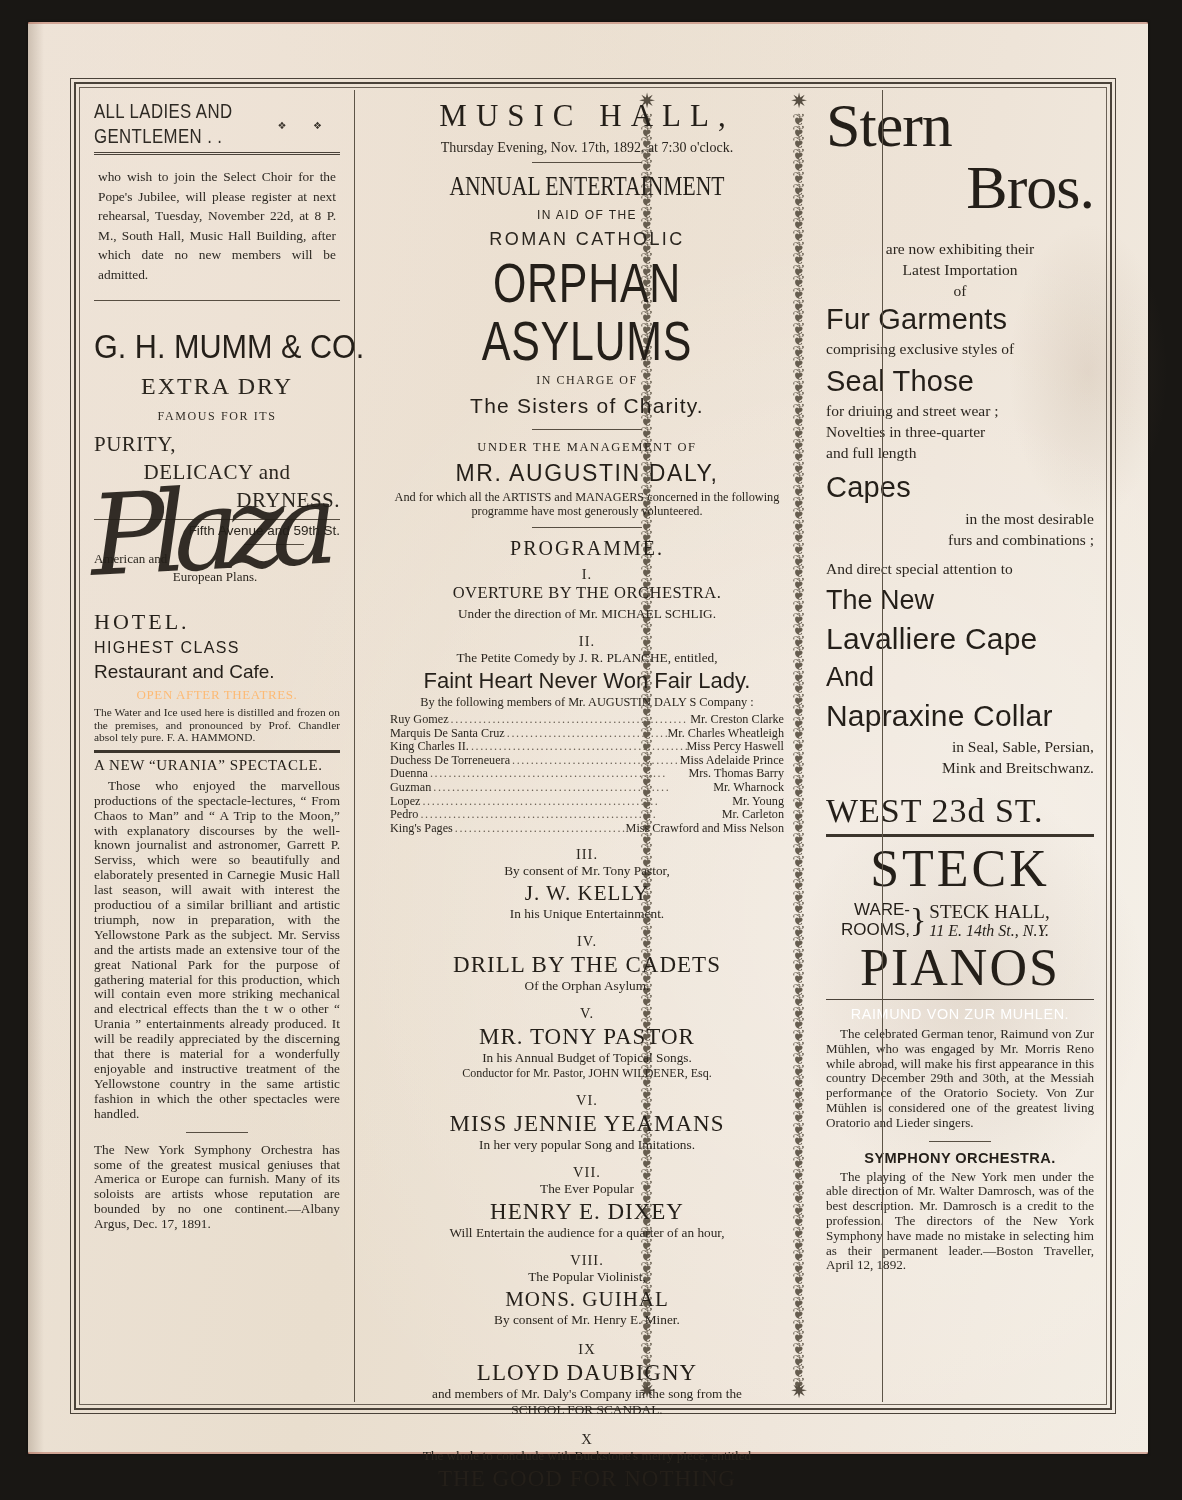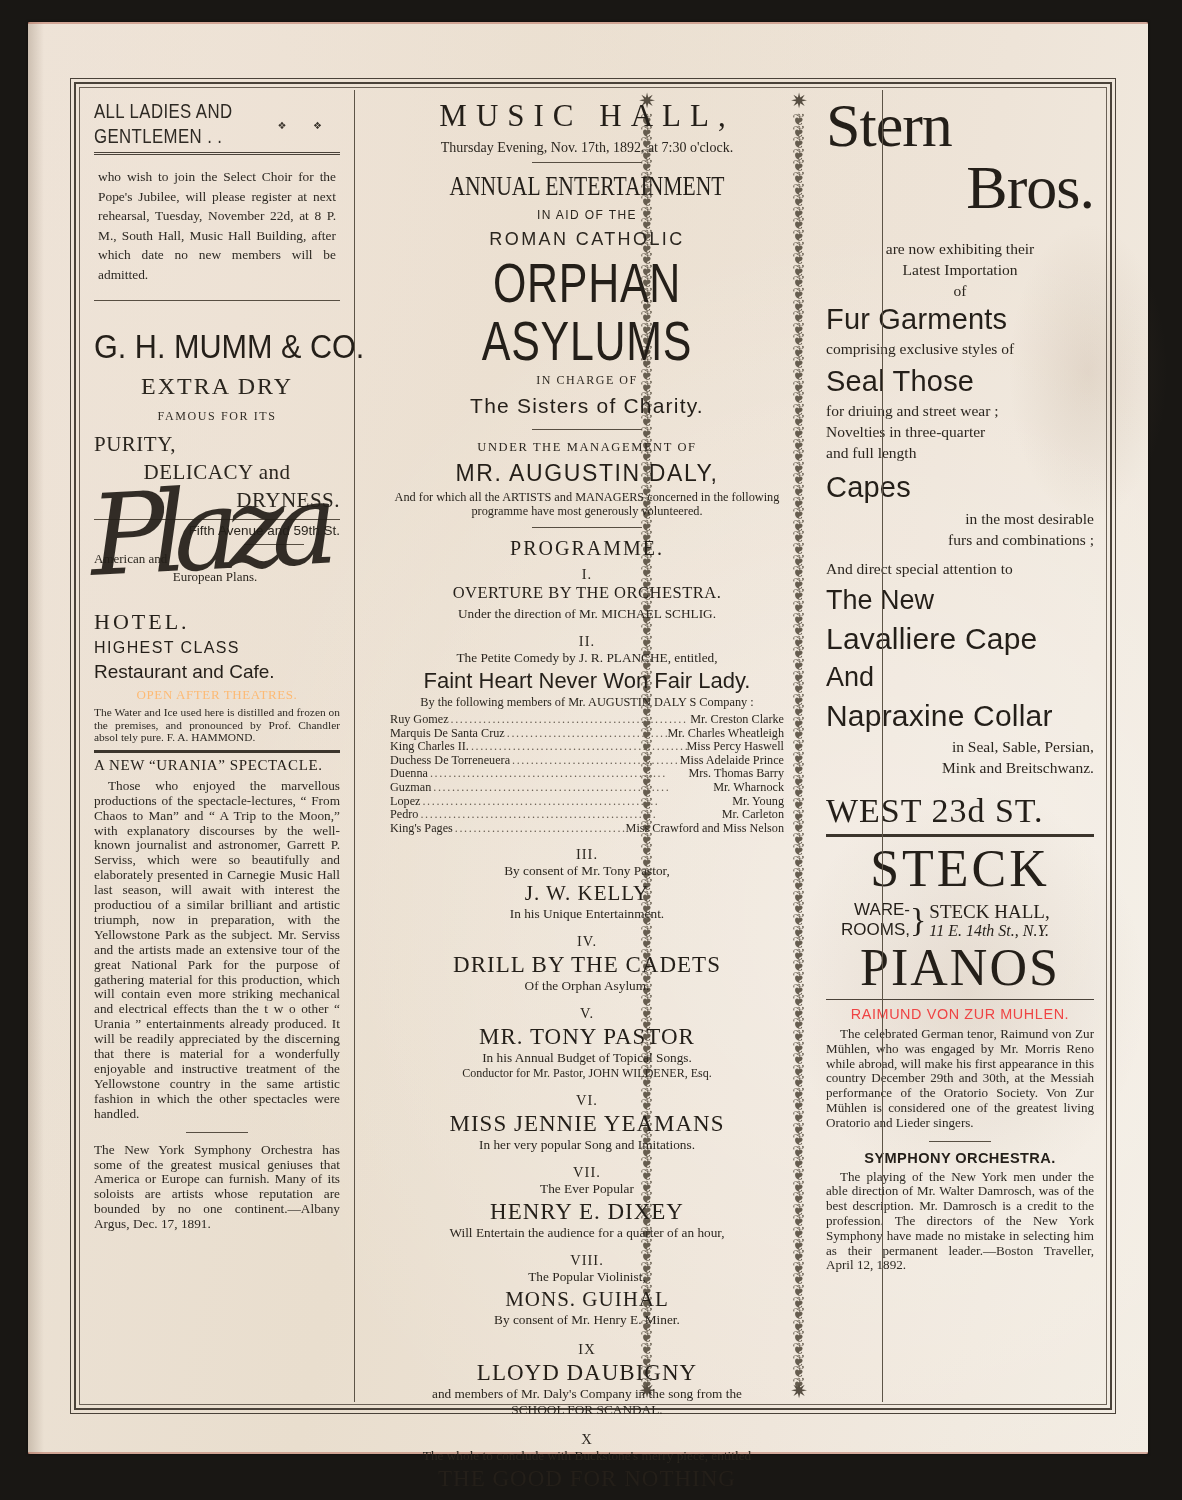--- a/index.html
+++ b/index.html
@@ -185,21 +185,21 @@
   .r-small{font-family:"Liberation Serif",serif;font-size:15.5px;line-height:21px;color:#2b261f;}
   .r-big{font-family:"Liberation Sans",sans-serif;font-size:29px;color:#241f19;letter-spacing:.2px;}
   .r-big2{font-family:"Liberation Sans",sans-serif;font-size:27px;color:#241f19;}
   .west23{font-family:"Liberation Serif",serif;font-size:34px;letter-spacing:1px;color:#241f19;}
   .steck{font-family:"Liberation Serif",serif;font-size:52px;letter-spacing:3px;color:#241f19;}
   .ware{font-family:"Liberation Sans",sans-serif;font-size:17px;color:#241f19;line-height:20px;}
   .steckhall{font-family:"Liberation Serif",serif;font-size:19px;color:#241f19;line-height:21px;}
   .steckaddr{font-family:"Liberation Serif",serif;font-style:italic;font-size:16px;color:#241f19;}
   .pianos{font-family:"Liberation Serif",serif;font-size:52px;letter-spacing:2px;color:#241f19;}
   .brace{font-family:"Liberation Serif",serif;font-size:34px;line-height:30px;color:#241f19;}
-  .r-hd{font-family:"Liberation Sans",sans-serif;font-size:14.4px;letter-spacing:.6px;color:#ef4444;}
+  .r-hd{font-family:"Liberation Sans",sans-serif;font-size:14.4px;letter-spacing:.6px;color:#ffffff;}
   .r-hd2{font-family:"Liberation Sans",sans-serif;font-size:14.6px;font-weight:bold;letter-spacing:.4px;color:#241f19;}
   .r-body{font-family:"Liberation Serif",serif;font-size:13.1px;line-height:14.8px;color:#2d2923;text-align:justify;}
   .r-body p{margin:0;text-indent:14px;}
 </style>
 </head>
 <body>
 
 <div class="scan">
 
   <div class="paper">

